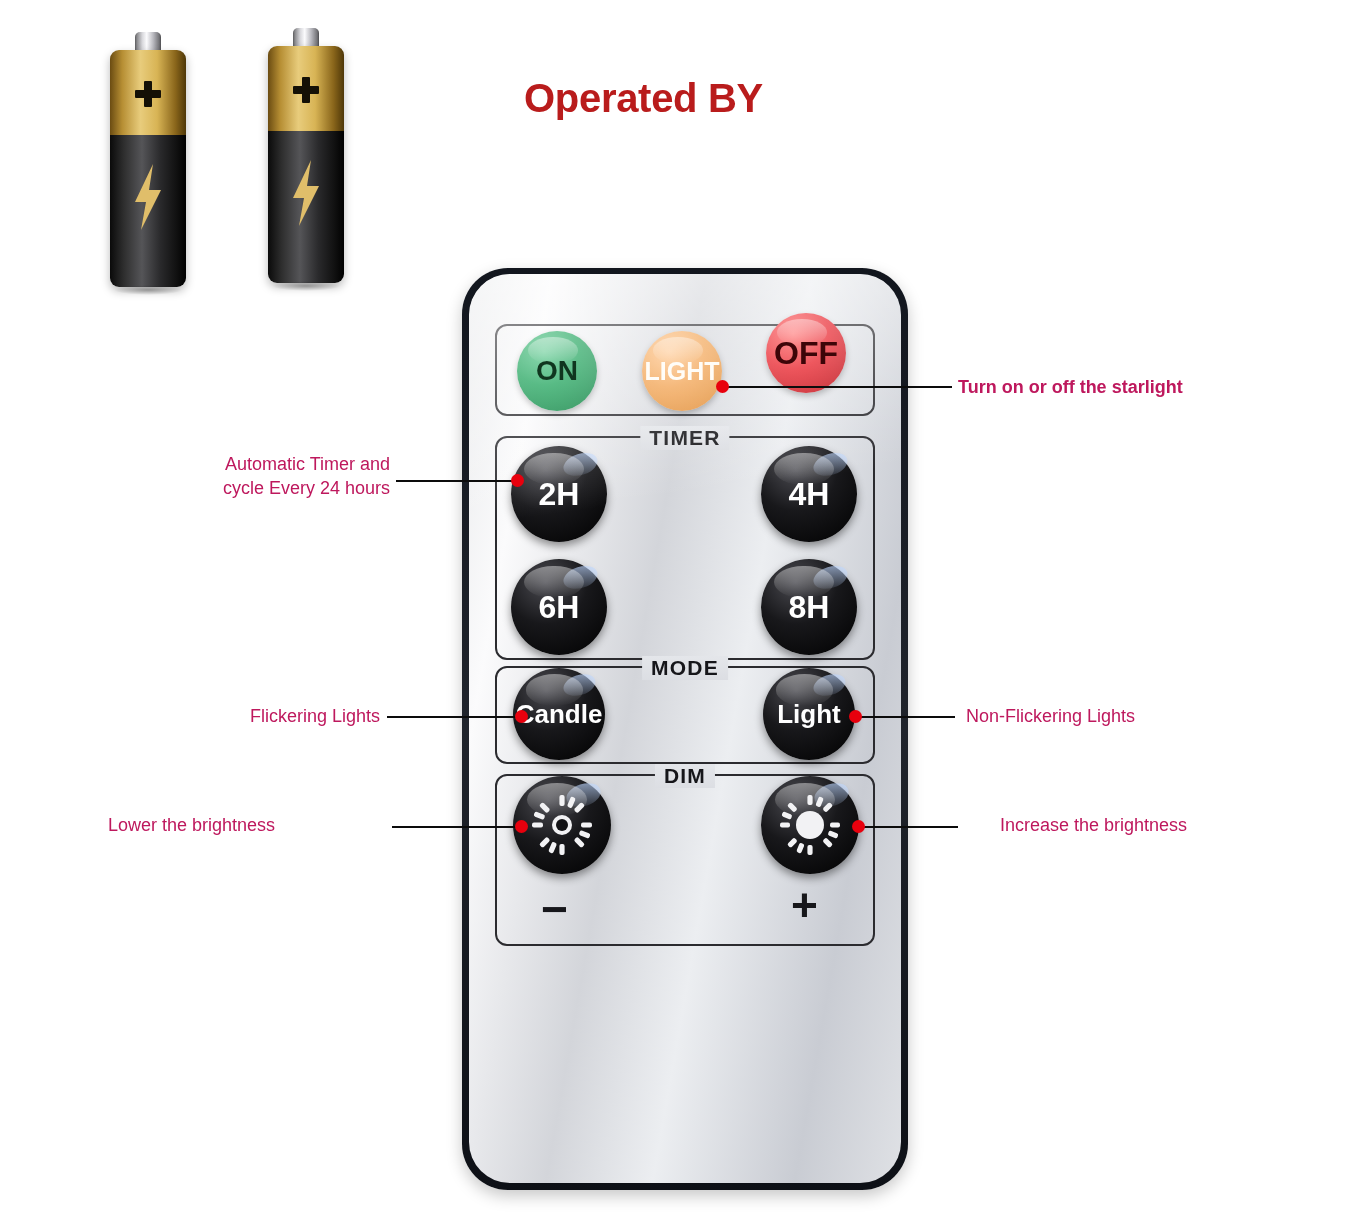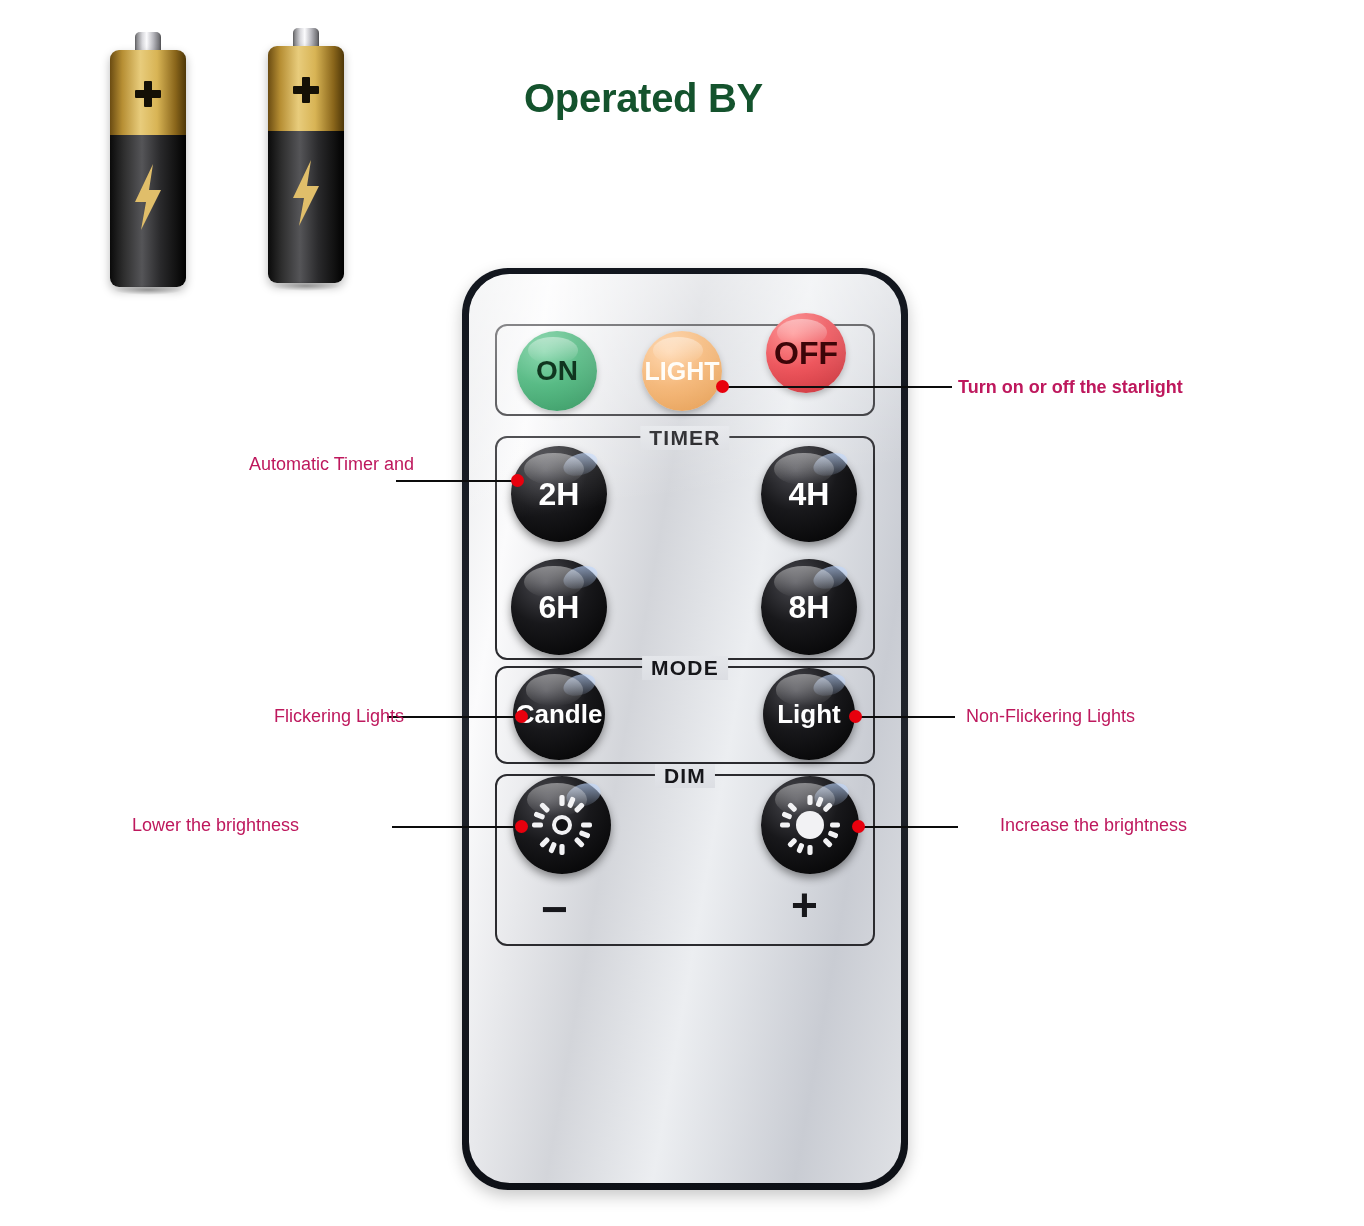--- a/index.html
+++ b/index.html
@@ -1,21 +1,21 @@
 <!DOCTYPE html>
 <html><head>
 <meta charset="utf-8">
 <style>
   html,body{margin:0;padding:0;background:#ffffff;}
   body{width:1364px;height:1226px;position:relative;overflow:hidden;
        font-family:"Liberation Sans","DejaVu Sans",sans-serif;color:#000;}
 
   
   #title{position:absolute;left:524px;top:72px;width:520px;
-         font-size:40px;font-weight:bold;line-height:1.32;letter-spacing:-0.3px;color:#14532d;}
+         font-size:40px;font-weight:bold;line-height:1.32;letter-spacing:-0.3px;color:#b91c1c;}
   #title div{white-space:nowrap;}
 
   
   .battery{position:absolute;width:76px;height:255px;}
   .bat-cap{position:absolute;left:50%;transform:translateX(-50%);top:0;width:26px;height:24px;
            border-radius:5px 5px 2px 2px;
            background:linear-gradient(90deg,#6d6d70 0%,#d8d8dc 28%,#fbfbfd 45%,#b9b9bf 70%,#5d5d61 100%);
            box-shadow:inset 0 -2px 2px rgba(0,0,0,.45);}
   .bat-body{position:absolute;left:0;top:18px;width:76px;height:237px;border-radius:9px;overflow:hidden;
             box-shadow:0 4px 10px rgba(0,0,0,.28);}
@@ -71,21 +71,21 @@
   
   .sun{position:relative;z-index:3;width:62px;height:62px;}
   .sun svg{display:block;width:100%;height:100%;}
 
   
   .pm{position:absolute;font-size:46px;font-weight:bold;color:#17171b;line-height:1;}
 
   
   .anno{position:absolute;font-size:18px;color:#be185d;line-height:1.33;white-space:nowrap;}
   .anno.bold{font-weight:bold;}
-  .anno.right{text-align:right;margin-left:24px;}
+  .anno.right{text-align:right;}
   .lead{position:absolute;height:2px;background:#0c0c0c;}
   .dot{position:absolute;width:13px;height:13px;border-radius:50%;background:#e8000d;z-index:30;}
 </style>
 </head>
 <body>
 
 <div id="title">
   <div>Operated BY</div>
 </div>
 
@@ -216,20 +216,21 @@
 </div>
 
 <div class="lead" style="left:722px;top:386px;width:230px;"></div>
 <div class="dot" style="left:716px;top:380px;"></div>
 <div class="anno bold" style="left:958px;top:376px;">Turn on or off the starlight</div>
 
 <div class="lead" style="left:396px;top:480px;width:120px;"></div>
 <div class="dot" style="left:511px;top:474px;"></div>
 <div class="anno right" style="left:0;width:390px;top:453px;">
   <div>Automatic Timer and</div>
+  <div>cycle Every 24 hours</div>
 </div>
 
 <div class="lead" style="left:387px;top:716px;width:133px;"></div>
 <div class="dot" style="left:515px;top:710px;"></div>
 <div class="anno right" style="left:0;width:380px;top:705px;text-align:right;">Flickering Lights</div>
 
 <div class="lead" style="left:855px;top:716px;width:100px;"></div>
 <div class="dot" style="left:849px;top:710px;"></div>
 <div class="anno" style="left:966px;top:705px;">Non-Flickering Lights</div>
 

